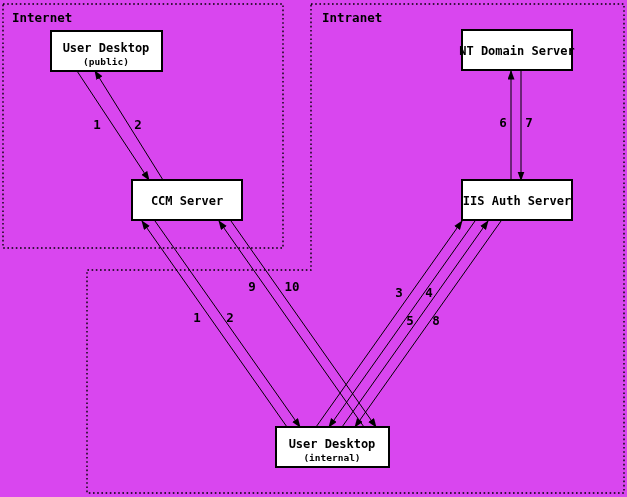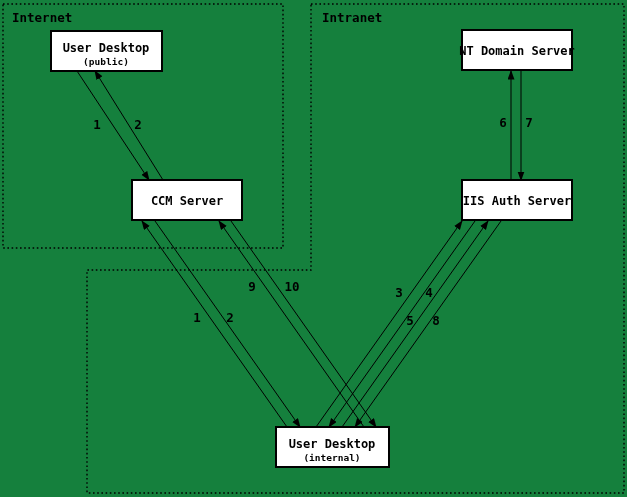--- a/index.html
+++ b/index.html
@@ -5,21 +5,21 @@
   html, body {
     margin: 0;
     padding: 0;
     background: #ffffff;
     font-family: "DejaVu Sans Mono", "Liberation Mono", monospace;
   }
   .stage {
     position: relative;
     width: 627px;
     height: 497px;
-    background: #15803d;
+    background: #d946ef;
     overflow: hidden;
   }
   svg { display: block; }
   .region-border {
     fill: none;
     stroke: #000000;
     stroke-width: 1.4;
     stroke-dasharray: 1.6 2.6;
   }
   .node-box {

